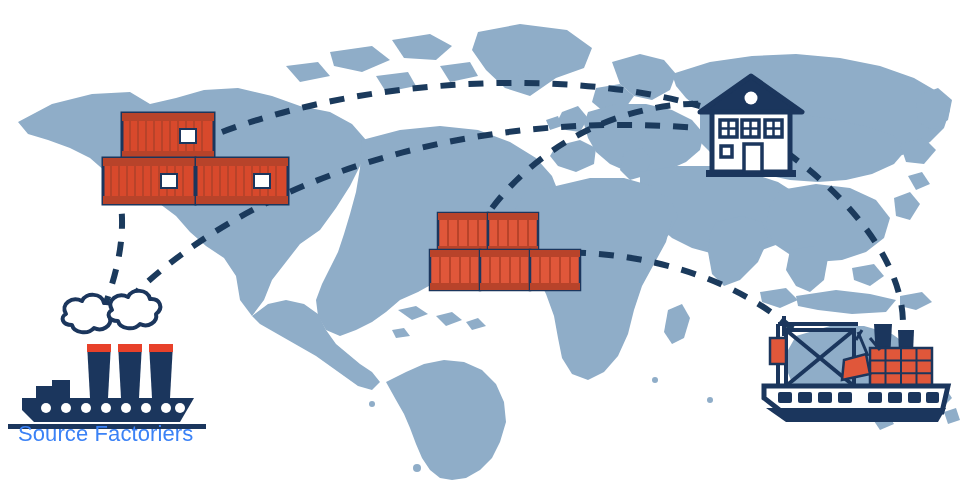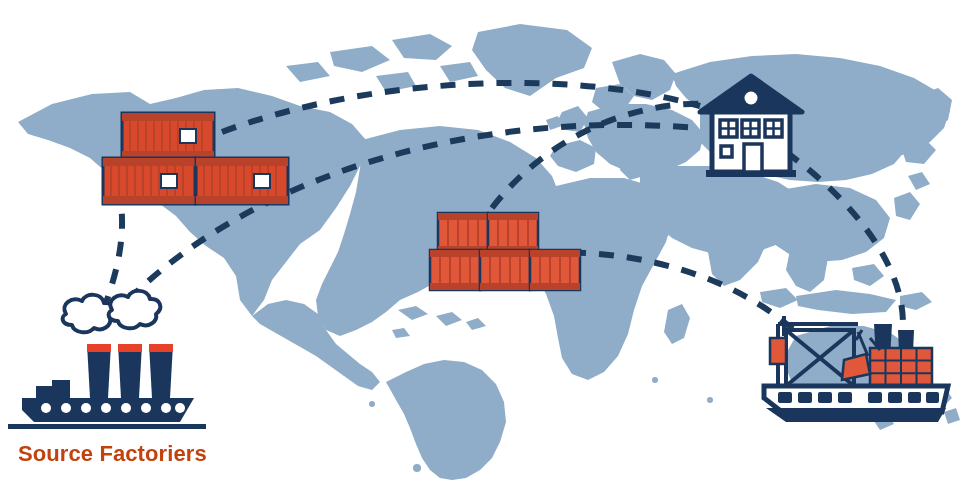--- a/index.html
+++ b/index.html
@@ -2,23 +2,23 @@
 <html><head>
 <meta charset="utf-8">
 <style>
   html,body{margin:0;padding:0;background:#fff;}
   body{width:960px;height:480px;overflow:hidden;
        font-family:"Liberation Sans","DejaVu Sans",sans-serif;}
   #stage{position:relative;width:960px;height:480px;background:#ffffff;}
   #stage svg{position:absolute;left:0;top:0;}
   .layer{position:absolute;left:0;top:0;width:960px;height:480px;}
   #caption{
-    position:absolute; left:18px; top:441px;
-    font-size:22px; font-weight:bold; letter-spacing:.1px;
-    color:#c2410c; white-space:nowrap;
+    position:absolute; left:18px; top:421px;
+    font-size:22px; font-weight:normal; letter-spacing:.1px;
+    color:#3b82f6; white-space:nowrap;
   }
 </style>
 </head>
 <body>
 
 <div id="stage">
 
   <svg class="layer" width="960" height="480" viewBox="0 0 960 480">
     <g fill="#8fadc8" stroke="none">
 

